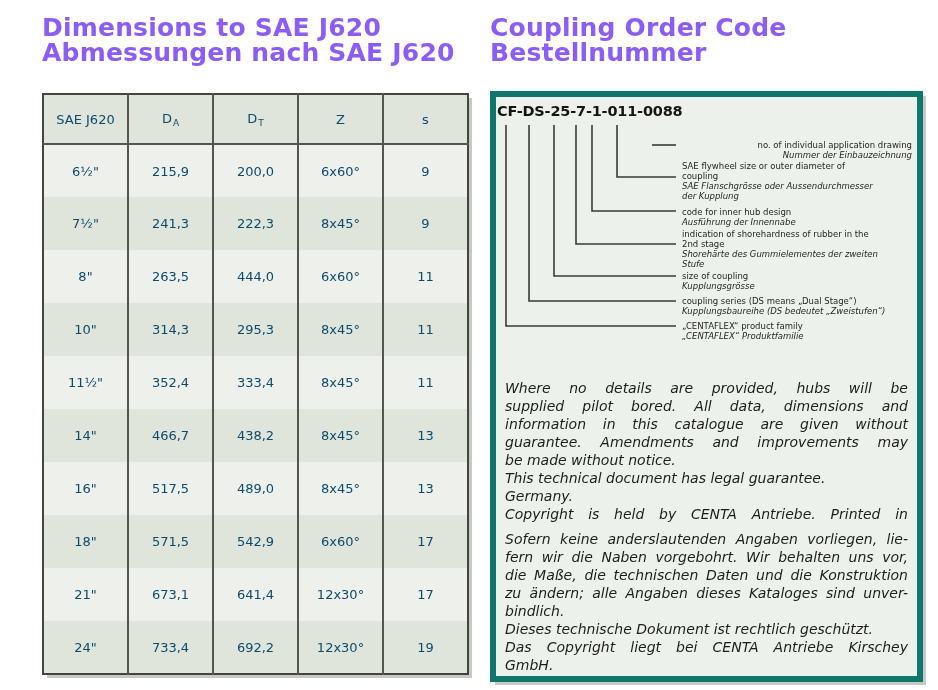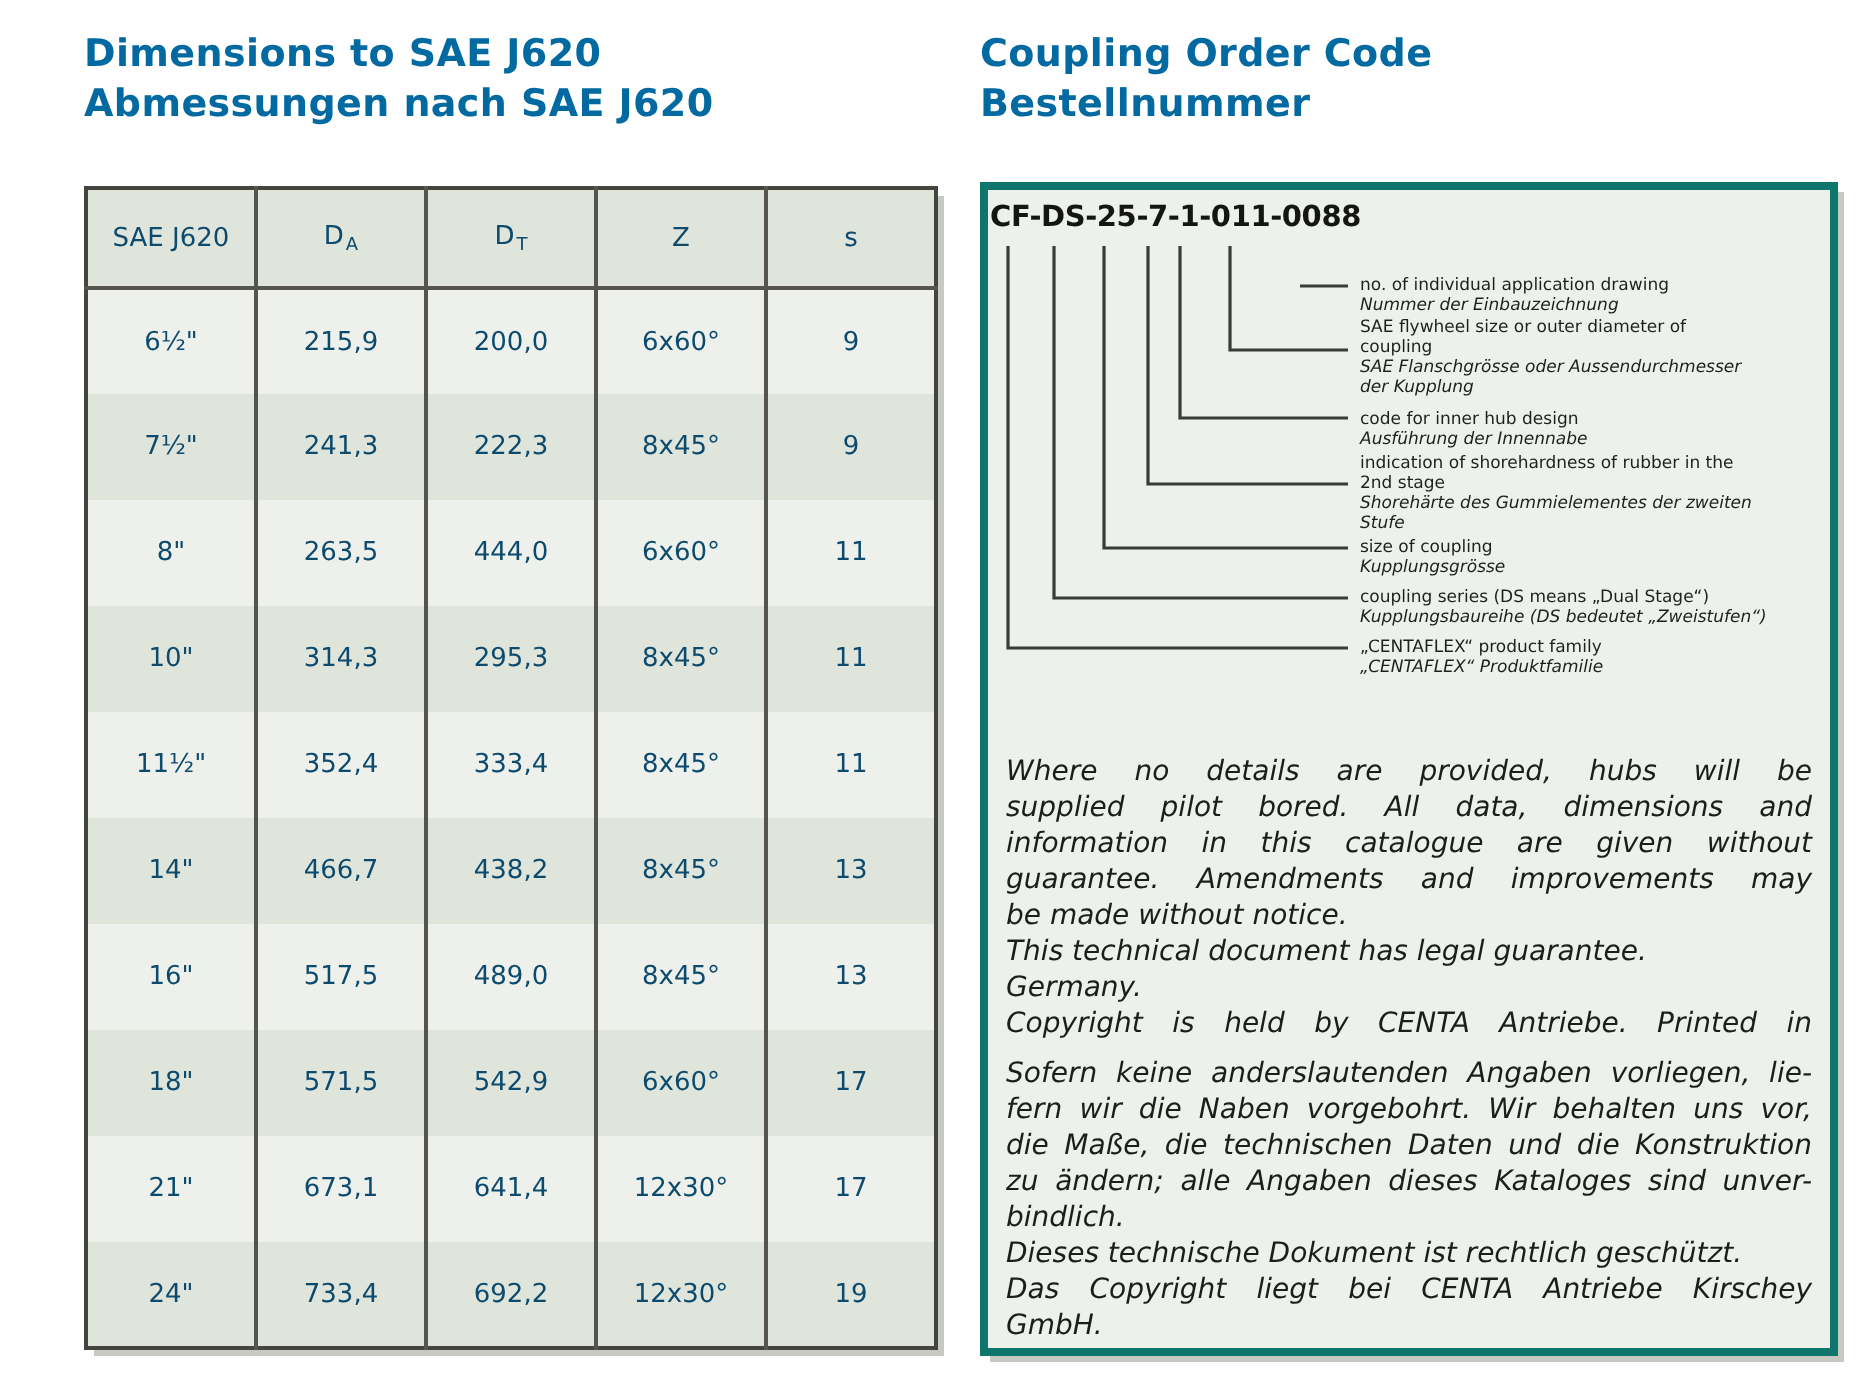--- a/index.html
+++ b/index.html
@@ -1,22 +1,22 @@
 <!DOCTYPE html>
 <html><head>
 <meta charset="utf-8">
 <style>
   html,body { margin:0; padding:0; background:#ffffff; }
   .page {
     position:relative; width:938px; height:690px; background:#ffffff;
     font-family:"DejaVu Sans","Liberation Sans",sans-serif; overflow:hidden;
     color:#1e1e1c;
   }
-  .title { position:absolute; top:15px; font-size:19px; font-weight:bold;
-           line-height:25px; color:#0369a1; letter-spacing:0.2px; }
+  .title { position:absolute; top:15px; font-size:25px; font-weight:bold;
+           line-height:25px; color:#8b5cf6; letter-spacing:0.2px; }
   .title-left  { left:42px; }
   .title-right { left:490px; }
 
   
   .dims-table {
     position:absolute; left:42px; top:93px; width:427px;
     border-collapse:collapse; table-layout:fixed;
     border:2px solid #45453f;
     box-shadow:4px 4px 0 -1px #c6cac3;
     background:#eef1eb;
@@ -30,21 +30,21 @@
   .dims-table th:first-child, .dims-table td:first-child { border-left:none; }
   .dims-table thead th { height:48px; background:#e0e5dc; border-bottom:2px solid #55554e; }
   .dims-table tbody tr { height:53px; }
   .dims-table tbody tr:nth-child(odd)  td { background:#eef1eb; }
   .dims-table tbody tr:nth-child(even) td { background:#dfe5db; }
   .subsc { font-size:9px; vertical-align:-3px; margin-left:1px; }
 
   
   .panel {
     position:absolute; left:490px; top:91px; width:421px; height:579px;
-    background:#edf1ec; border:4px solid #0f766e;
+    background:#edf1ec; border:6px solid #0f766e;
     box-shadow:4px 4px 0 -1px #c6cac3;
   }
   .order-code {
     position:absolute; left:1px; top:6px;
     font-size:14.5px; font-weight:bold; color:#151513; letter-spacing:-0.2px;
     white-space:nowrap;
   }
   .connectors { position:absolute; left:0; top:0; }
   .code-label {
     position:absolute; left:186px; width:230px;
@@ -176,21 +176,21 @@
         <polyline points="33,28 33,204 180,204"></polyline>
         <polyline points="58,28 58,179 180,179"></polyline>
         <polyline points="80,28 80,147 180,147"></polyline>
         <polyline points="96,28 96,114 180,114"></polyline>
         <polyline points="121,28 121,80 180,80"></polyline>
         <polyline points="156,48 180,48"></polyline>
       </g>
     </svg>
 
     <div id="code-labels">
-        <div class="code-label" style="top: 43px;">
+        <div class="code-label" style="top: 43px; text-align: right;">
           <div class="en">no. of individual application drawing</div>
           <div class="de">Nummer der Einbauzeichnung</div>
         </div>
         <div class="code-label" style="top: 64px;">
           <div class="en">SAE flywheel size or outer diameter of</div>
           <div class="en">coupling</div>
           <div class="de">SAE Flanschgrösse oder Aussendurchmesser</div>
           <div class="de">der Kupplung</div>
         </div>
         <div class="code-label" style="top: 110px;">

